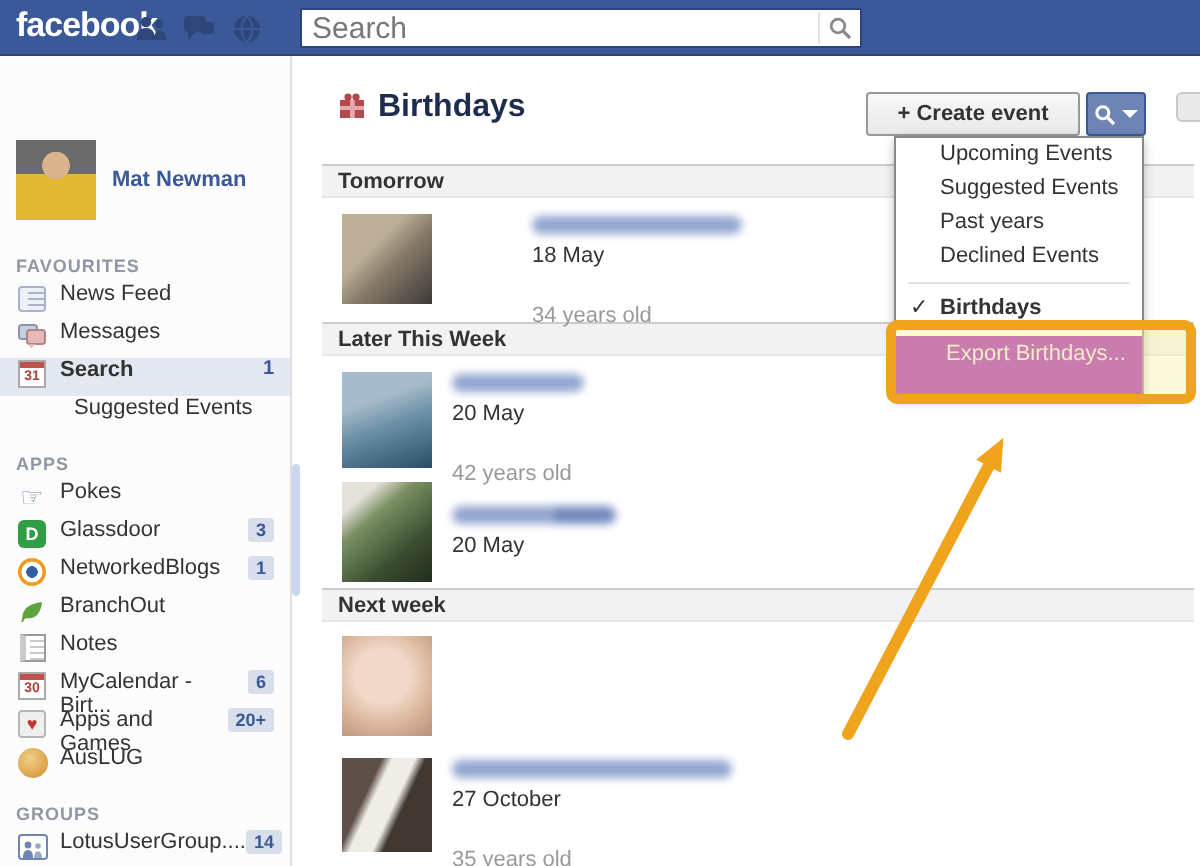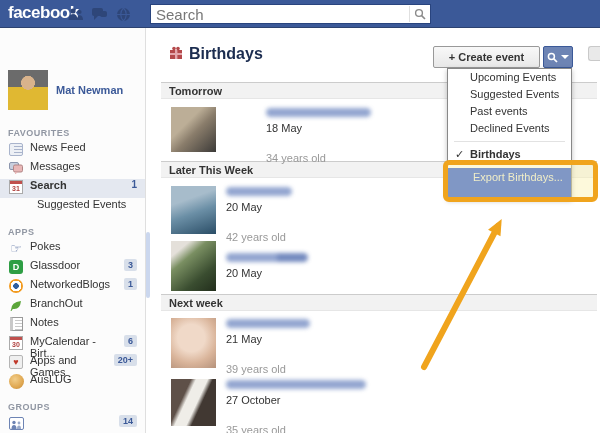--- a/index.html
+++ b/index.html
@@ -81,21 +81,21 @@
   .p3 { background:linear-gradient(140deg,#E4E0DA 0 18%, #7A8F62 35%, #3A4D30 70%, #222E1C); }
   .p4 { background:radial-gradient(circle at 45% 40%, #F0D9C8 0 35%, #D9B49A 65%, #B4917A); }
   .p5 { background:linear-gradient(115deg,#5E5048 0 30%, #EFEDE8 38% 55%, #413832 63%); }
 
   
   .dropdown { position:absolute; left:447px; top:68px; width:125px; height:131px; background:#fff; border:1px solid #888; box-shadow:0 2px 5px rgba(0,0,0,0.25); z-index:5; padding-top:0; }
   .dd-item { height:17px; line-height:17px; padding-left:22px; color:#333; cursor:pointer; white-space:nowrap; }
   .dd-sep { border-top:1px solid #E2E2E2; margin:4px 6px; }
   .dd-checked { position:relative; font-weight:bold; }
   .dd-check { position:absolute; left:7px; top:0; font-weight:normal; color:#333; }
-  .dd-export { margin-top:5px; height:30px; line-height:19px; background:#1d4ed8; color:#E6E9DC; padding-left:25px; cursor:pointer; }
+  .dd-export { margin-top:5px; height:30px; line-height:19px; background:#a21caf; color:#E6E9DC; padding-left:25px; cursor:pointer; }
 
   
   .hl-box { position:absolute; left:443px; top:160px; width:155px; height:42px; border:5px solid #F0A41D; border-radius:6px; background:rgba(251,242,175,0.45); z-index:6; pointer-events:none; }
   .arrow-svg { position:absolute; left:0; top:0; z-index:7; pointer-events:none; }
 
   
   .edge-fragment { position:absolute; left:588px; top:46px; width:12px; height:15px; background:#E9E9E9; border:1px solid #C9C9C9; border-right:none; border-radius:3px 0 0 3px; }
   .scroll-ind { position:absolute; left:146px; top:232px; width:4px; height:66px; background:#CBD7EE; border-radius:2px; }
 </style>
 </head>
@@ -235,20 +235,21 @@
       <span class="sb-ic">
         <span class="ic-group">
             <svg width="11" height="9" viewBox="0 0 11 9">
               <circle cx="3" cy="2.5" r="1.7" fill="#6D84B4"></circle>
               <path d="M0.5,9 q0,-4 2.5,-4 q2.5,0 2.5,4 z" fill="#6D84B4"></path>
               <circle cx="8" cy="3" r="1.4" fill="#9AAAC9"></circle>
               <path d="M6,9 q0,-3.4 2,-3.4 q2,0 2,3.4 z" fill="#9AAAC9"></path>
             </svg>
           </span>
       </span>
+      <span>LotusUserGroup....</span>
       <span class="badge">14</span>
     </div>
     <div class="sb-row">
       <span class="sb-ic">
           <span class="ic-creategroup">
             <span>+</span>
           </span>
         </span>
       <span>Create group</span>
     </div>
@@ -303,44 +304,39 @@
         <div class="entry-text">
           <div class="scribble s3"></div>
           <div class="date">20 May</div>
           <div class="age"></div>
         </div>
       </div>
 
       <div class="band">Next week</div>
       <div class="entry e4">
         <div class="photo p4"></div>
-        <div class="entry-text">
-          <div class="scribble s4"></div>
-          <div class="date">21 May</div>
-          <div class="age">39 years old</div>
-        </div>
       </div>
       <div class="entry e5">
         <div class="photo p5"></div>
         <div class="entry-text">
           <div class="scribble s5"></div>
           <div class="date">27 October</div>
           <div class="age">35 years old</div>
         </div>
       </div>
     </div>
   </div>
 
   <div class="edge-fragment"></div>
   <div class="scroll-ind"></div>
 
   <div class="dropdown">
     <div class="dd-item">Upcoming Events</div>
     <div class="dd-item">Suggested Events</div>
-    <div class="dd-item">Past events</div>
+    <div class="dd-item">Past years</div>
     <div class="dd-item">Declined Events</div>
     <div class="dd-sep"></div>
     <div class="dd-item dd-checked">
       <span class="dd-check">✓</span>
       <span>Birthdays</span>
     </div>
     <div class="dd-export">Export Birthdays...</div>
   </div>
 
   <div class="hl-box"></div>

